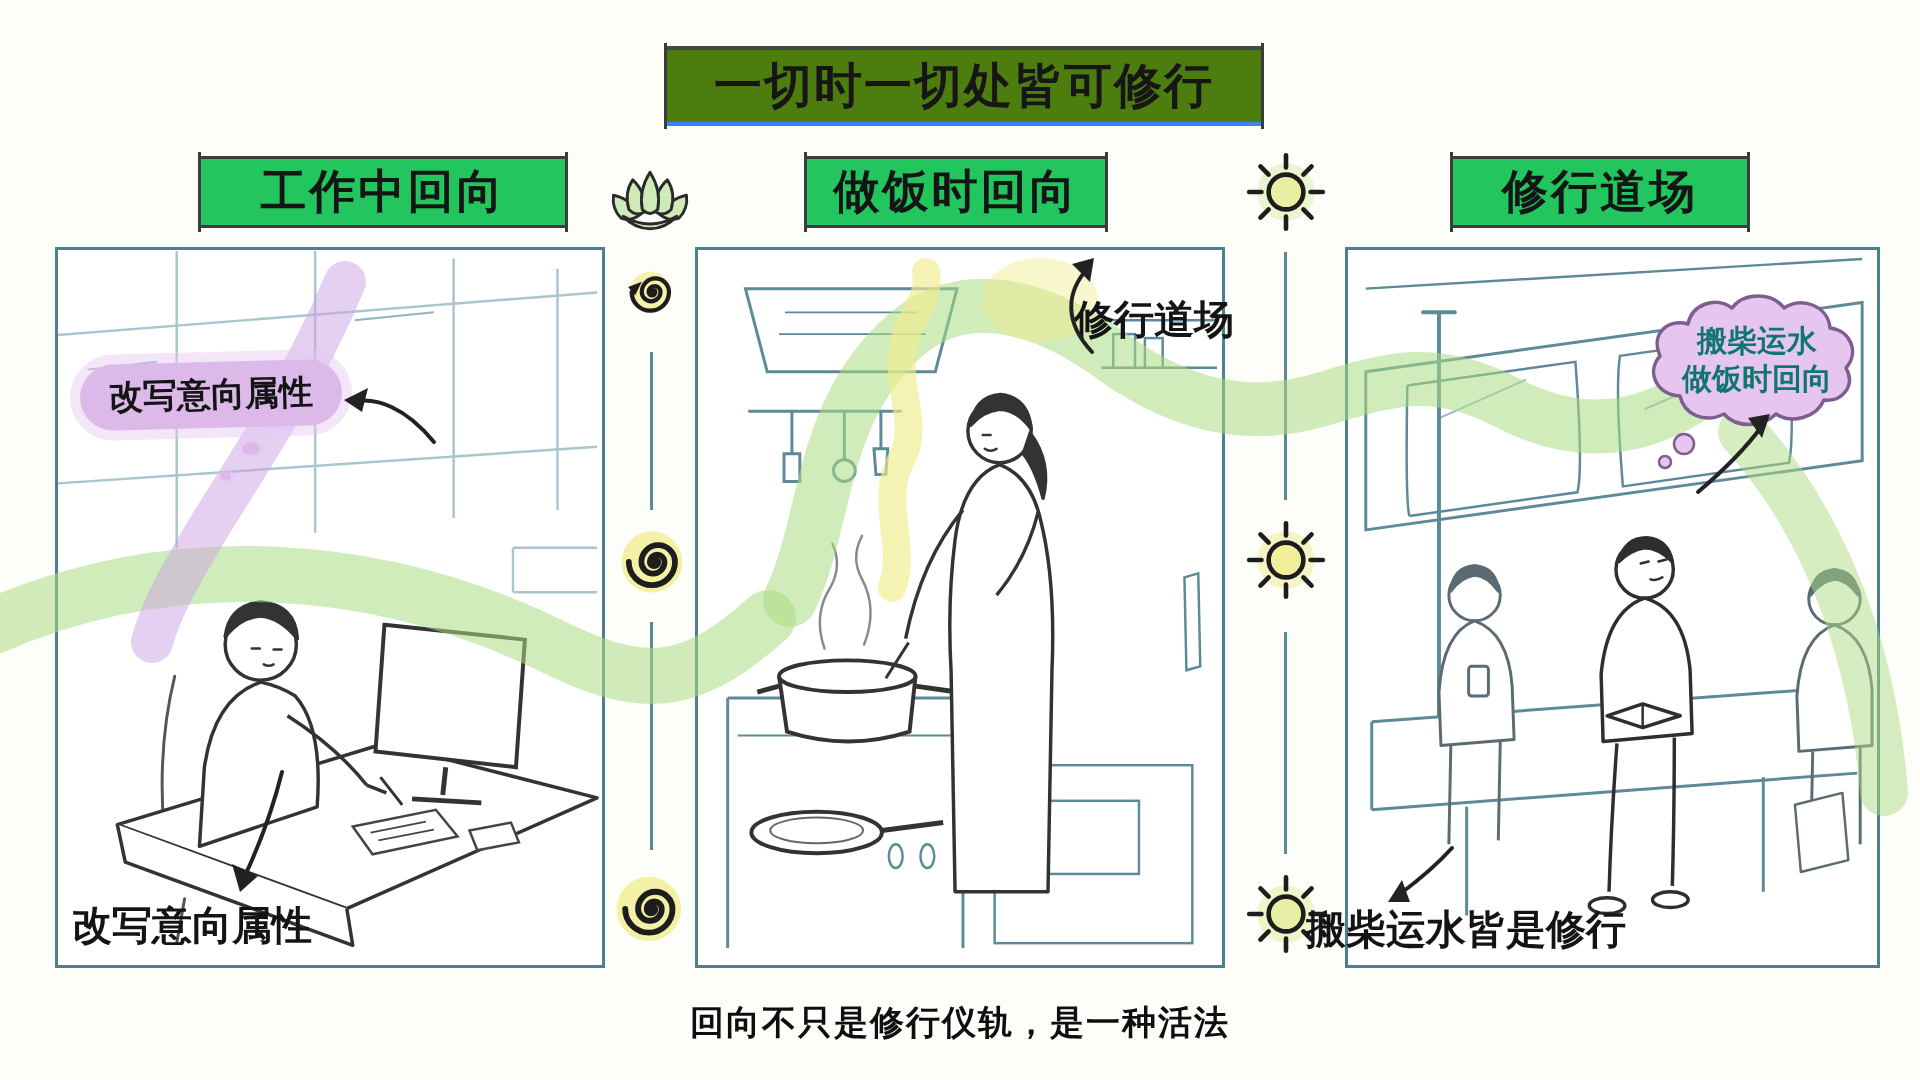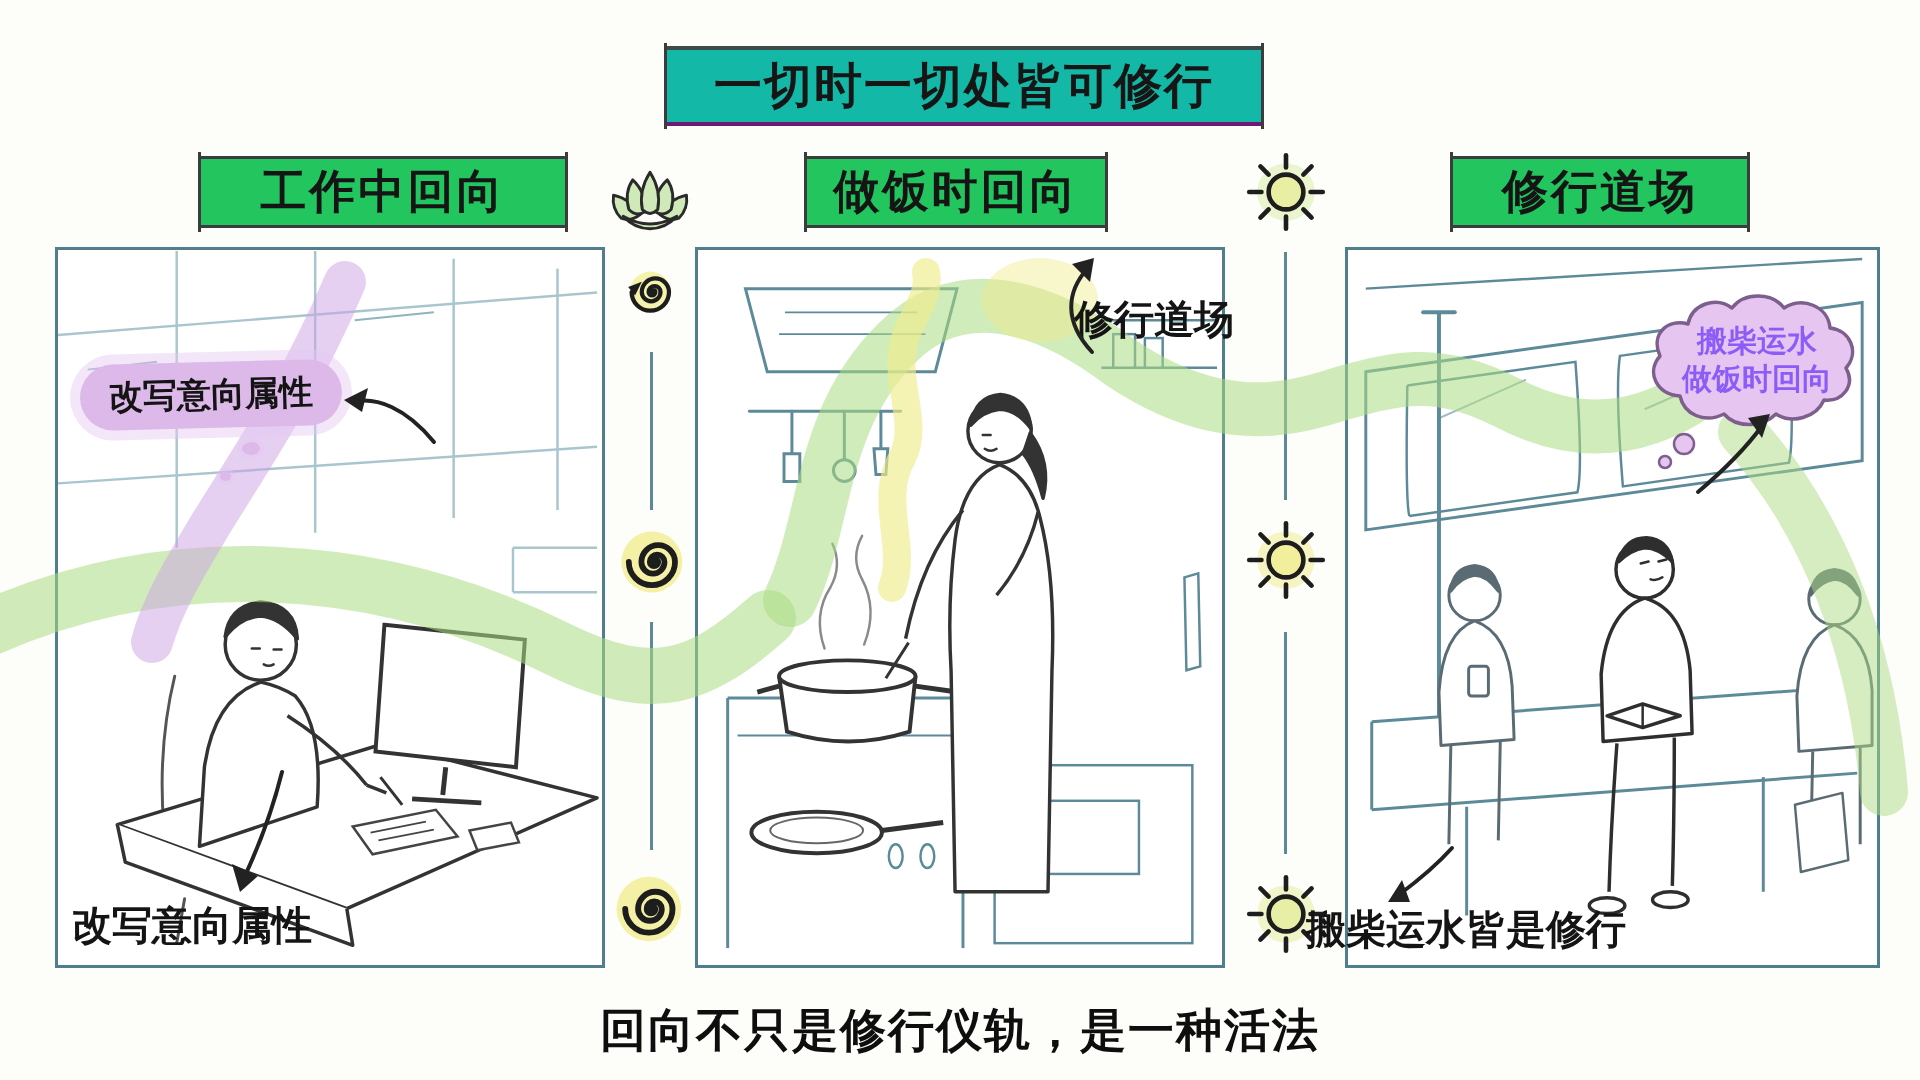--- a/index.html
+++ b/index.html
@@ -3,21 +3,21 @@
 <meta charset="utf-8">
 <style>
   * { margin:0; padding:0; box-sizing:border-box; }
   html,body { width:1920px; height:1080px; overflow:hidden; background:#fdfdfa;
               font-family:"Liberation Sans", sans-serif; }
   .abs { position:absolute; }
 
   
   .title-banner {
     left:666px; top:46px; width:596px; height:80px; z-index:30;
-    background:#14b8a6; border-top:4px solid #3d4a4a; border-bottom:4px solid #701a75;
+    background:#4d7c0f; border-top:4px solid #3d4a4a; border-bottom:4px solid #3b82f6;
     display:flex; align-items:center; justify-content:center;
     font-size:48px; font-weight:bold; color:#161616; letter-spacing:2px;
   }
   .hdr {
     top:156px; height:72px; z-index:30;
     background:#22c55e; border-top:3px solid #3c3c3c; border-bottom:3px solid #3c3c3c;
     display:flex; align-items:center; justify-content:center;
     font-size:46px; font-weight:bold; color:#151515; letter-spacing:3px;
   }
   .tick::before, .tick::after {
@@ -48,25 +48,25 @@
   }
   .tdot { background:#ddb9ea; border-radius:50%; z-index:40; box-shadow:0 0 0 4px rgba(228,199,242,.4); }
   .annotation {
     z-index:40; font-weight:bold; color:#141414; white-space:nowrap;
   }
   #anno-cooking { left:1058px; top:292px; font-size:40px;margin-left:16px; }
   #label-work   { left:72px;  top:898px; font-size:40px; }
   #label-subway { left:1306px; top:902px; font-size:40px; }
   .cloud-text {
     left:1662px; top:322px; width:190px; z-index:41; text-align:center;
-    font-size:30px; font-weight:bold; line-height:38px; color:#8b5cf6;
+    font-size:30px; font-weight:bold; line-height:38px; color:#0f766e;
   }
   .caption {
     left:0; top:1000px; width:1920px; z-index:40; text-align:center;
-    font-size:46px; font-weight:bold; color:#0e0e0e; letter-spacing:2px;
+    font-size:34px; font-weight:bold; color:#0e0e0e; letter-spacing:2px;
   }
 
   .overlay { left:0; top:0; width:1920px; height:1080px; pointer-events:none; }
   #ribbons { z-index:25; }
   #arrows  { z-index:45; }
   .icon-wrap { z-index:32; }
 </style>
 </head>
 <body>
 

